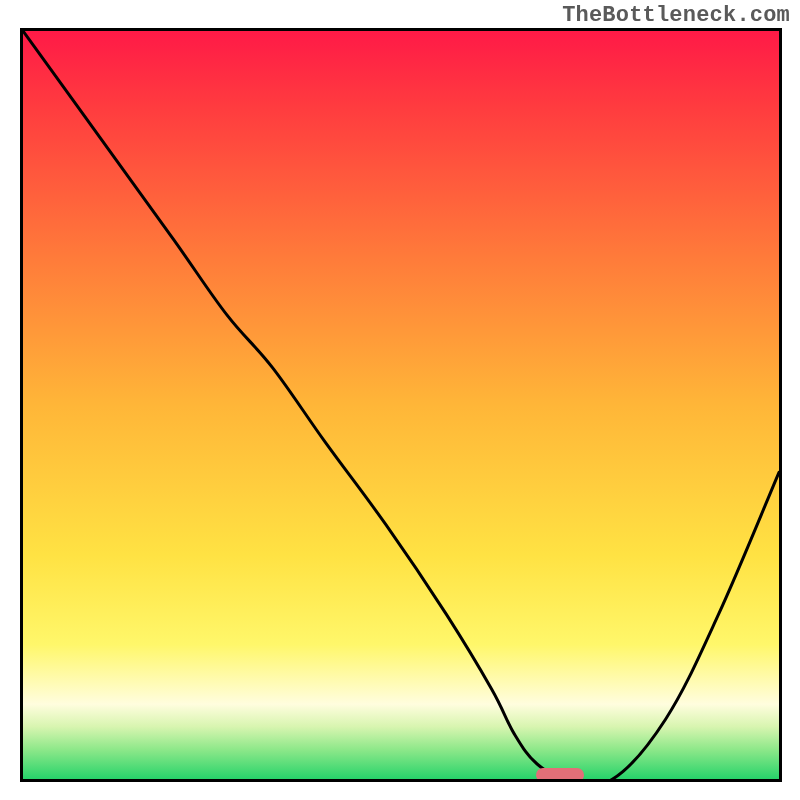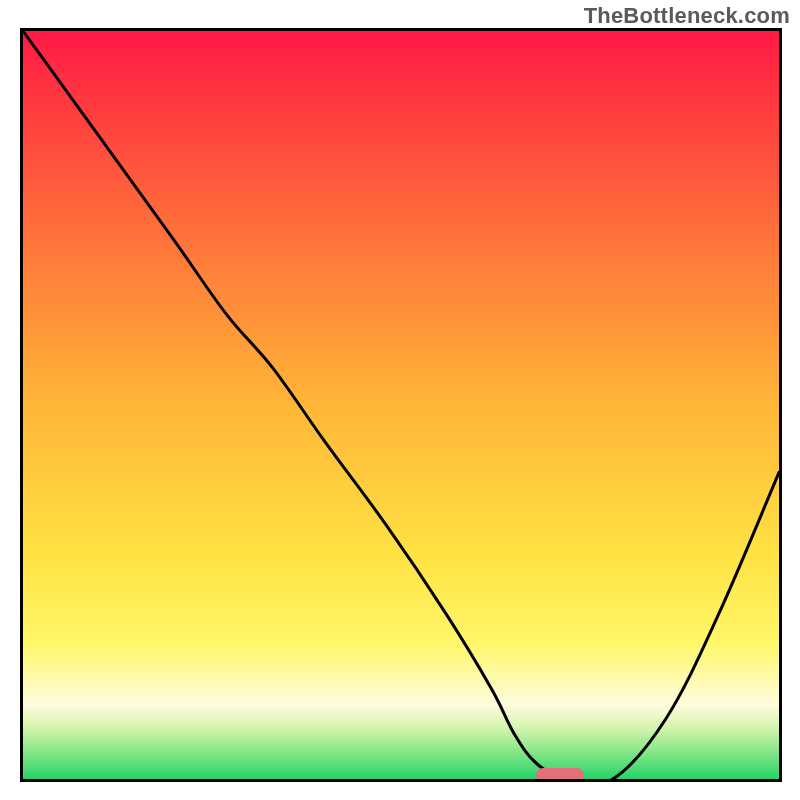--- a/index.html
+++ b/index.html
@@ -6,21 +6,21 @@
   html, body { width: 800px; height: 800px; overflow: hidden; background: #fff; }
   .frame {
     position: relative;
     width: 800px;
     height: 800px;
   }
   .watermark {
     position: absolute;
     top: 3px;
     right: 10px;
-    font-family: Liberation Sans, sans-serif;
+    font-family: Liberation Mono, monospace;
     font-size: 22px;
     font-weight: 600;
     color: #5a5a5a;
     letter-spacing: 0.2px;
     z-index: 4;
   }
   .plot-outer {
     position: absolute;
     left: 20px;
     top: 28px;

